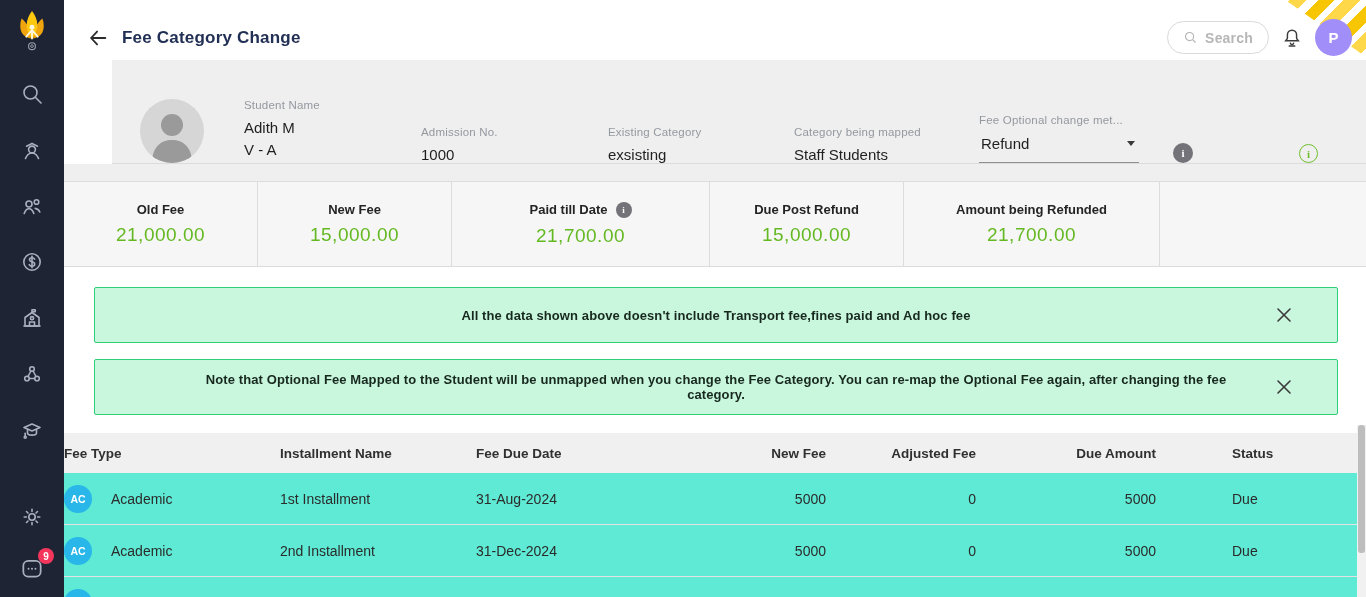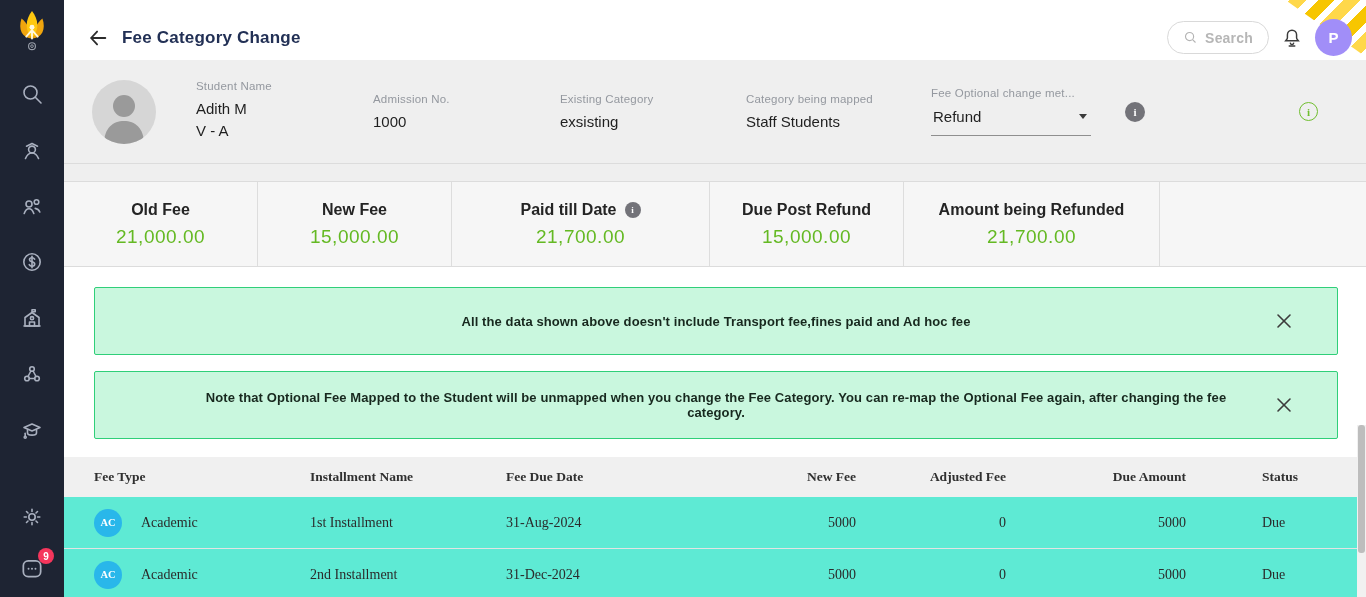--- a/index.html
+++ b/index.html
@@ -27,54 +27,54 @@
   .page-title { margin-left:12px; font-size:17px; font-weight:bold; color:#223055; letter-spacing:.2px; }
   .topbar-right { margin-left:auto; display:flex; align-items:center; gap:10px; }
   .search-pill { height:33px; border:1.5px solid #d9d9d9; border-radius:17px; background:#fff; display:flex; align-items:center; gap:7px; padding:0 15px; cursor:text; }
   .search-pill svg { stroke:#b3b3b3; fill:none; stroke-width:1.8; }
   .search-placeholder { font-size:14px; color:#b6b6b6; font-weight:bold; letter-spacing:.2px; }
   .bell { width:26px; height:26px; display:flex; align-items:center; justify-content:center; cursor:pointer; }
   .bell svg { stroke:#3c3c3c; fill:none; stroke-width:1.6; stroke-linecap:round; }
   .avatar { width:37px; height:37px; border-radius:50%; background:#a18ef8; color:#fff; font-size:15px; font-weight:bold; display:flex; align-items:center; justify-content:center; cursor:pointer; }
 
   
-  .info-bar { height:104px; background:#efefef; border-bottom:1px solid #dcdcdc; display:flex; align-items:center; padding-left:28px; }
+  .info-bar { height:104px; background:#efefef; border-bottom:1px solid #dcdcdc; display:flex; align-items:flex-end; padding-left:28px;margin-left:48px; }
   .stu-avatar { width:64px; height:64px; border-radius:50%; background:#d6d6d6; overflow:hidden; display:flex; align-items:flex-end; justify-content:center; margin-right:40px; flex-shrink:0; }
   .field { display:flex; flex-direction:column; }
   .f-label { font-size:11.5px; color:#94989f; margin-bottom:8px; letter-spacing:.2px; }
   .f-value { font-size:15px; color:#1f1f1f; font-weight:500; }
   .f-name { width:177px; } .f-name .f-value { margin-bottom:5px; }
   .f-adm { width:187px; } .f-exist { width:186px; } .f-map { width:185px; }
   .f-method { width:180px; }
   .dropdown { width:160px; border-bottom:1px solid #8f8f8f; display:flex; align-items:center; justify-content:space-between; padding:1px 4px 10px 2px; cursor:pointer; }
   .caret { width:0; height:0; border-left:4.5px solid transparent; border-right:4.5px solid transparent; border-top:5.5px solid #3a3a3a; }
   .info-dot { width:20px; height:20px; border-radius:50%; background:#737379; color:#fff; display:flex; align-items:center; justify-content:center; font-size:11px; font-weight:bold; font-family:"Liberation Serif",serif; flex-shrink:0; cursor:pointer; }
   .info-dot::after { content:"i"; }
   .info-dot.sm { width:16px; height:16px; font-size:9px; margin-left:8px; }
   .info-green { width:19px; height:19px; border-radius:50%; border:1.6px solid #6fbe2e; color:#6fbe2e; display:flex; align-items:center; justify-content:center; font-size:11px; font-weight:bold; font-family:"Liberation Serif",serif; margin-left:auto; margin-right:48px; cursor:pointer; }
   .info-green::after { content:"i"; }
   .gray-gap { height:17px; background:#efefef; }
 
   
   .summary { height:86px; background:#f6f6f6; border-top:1px solid #dcdcdc; border-bottom:1px solid #dcdcdc; display:grid; grid-template-columns:194px 194px 258px 194px 256px 1fr; }
   .sum-cell { display:flex; flex-direction:column; align-items:center; justify-content:center; gap:7px; border-right:1px solid #dddddd; }
   .sum-cell.empty { border-right:none; }
-  .sum-label { font-size:16px; font-weight:bold; color:#242424; display:flex; align-items:center; }
+  .sum-label { font-size:13px; font-weight:bold; color:#242424; display:flex; align-items:center; }
   .sum-value { font-size:19px; color:#64b923; letter-spacing:.5px; }
 
   
   .content { background:#fff; }
-  .banner { margin:0 28px 16px 30px; height:68px; background:#c9f7de; border:1px solid #2fcf79; border-radius:2px; position:relative; display:flex; align-items:center; justify-content:center; }
+  .banner { margin:0 28px 16px 30px; height:56px; background:#c9f7de; border:1px solid #2fcf79; border-radius:2px; position:relative; display:flex; align-items:center; justify-content:center; }
   .banner:first-child { margin-top:20px; }
   .banner-text { font-size:13px; font-weight:bold; color:#17281e; letter-spacing:.1px; padding:0 90px; text-align:center; }
   .banner-close { position:absolute; right:44px; top:50%; transform:translateY(-50%); width:18px; height:18px; cursor:pointer; }
   .banner-close svg { stroke:#3c3c3c; stroke-width:1.6; stroke-linecap:round; }
 
   
-  .tbl-header, .trow { display:grid; grid-template-columns:216px 196px 200px 150px 150px 180px 1fr; padding-left:30px; align-items:center;font-family:Liberation Serif, serif; }
+  .tbl-header, .trow { display:grid; grid-template-columns:216px 196px 200px 150px 150px 180px 1fr; align-items:center; }
   .tbl-header { height:40px; background:#f0f0f0; font-size:13.5px; font-weight:bold; color:#303030; margin-top:18px; }
   .col-right { text-align:right; justify-self:end; }
   .col-status { padding-left:76px; }
   .trow { height:52px; background:#5eead4; border-bottom:1px solid #e3e3e3; font-size:14px; color:#2b2b2b; }
   .cell-feetype { display:flex; align-items:center; gap:19px; }
   .fee-badge { width:28px; height:28px; border-radius:50%; background:#29b7ea; color:#fff; font-size:10.5px; font-weight:bold; display:flex; align-items:center; justify-content:center; flex-shrink:0; }
 
   
   .vscroll { position:absolute; right:0; top:425px; bottom:0; width:9px; background:#f1f1f1; z-index:3; }
   .vscroll-thumb { position:absolute; top:0; left:1px; width:7px; height:128px; background:#bdbdbd; border-radius:3px; cursor:grab; }

